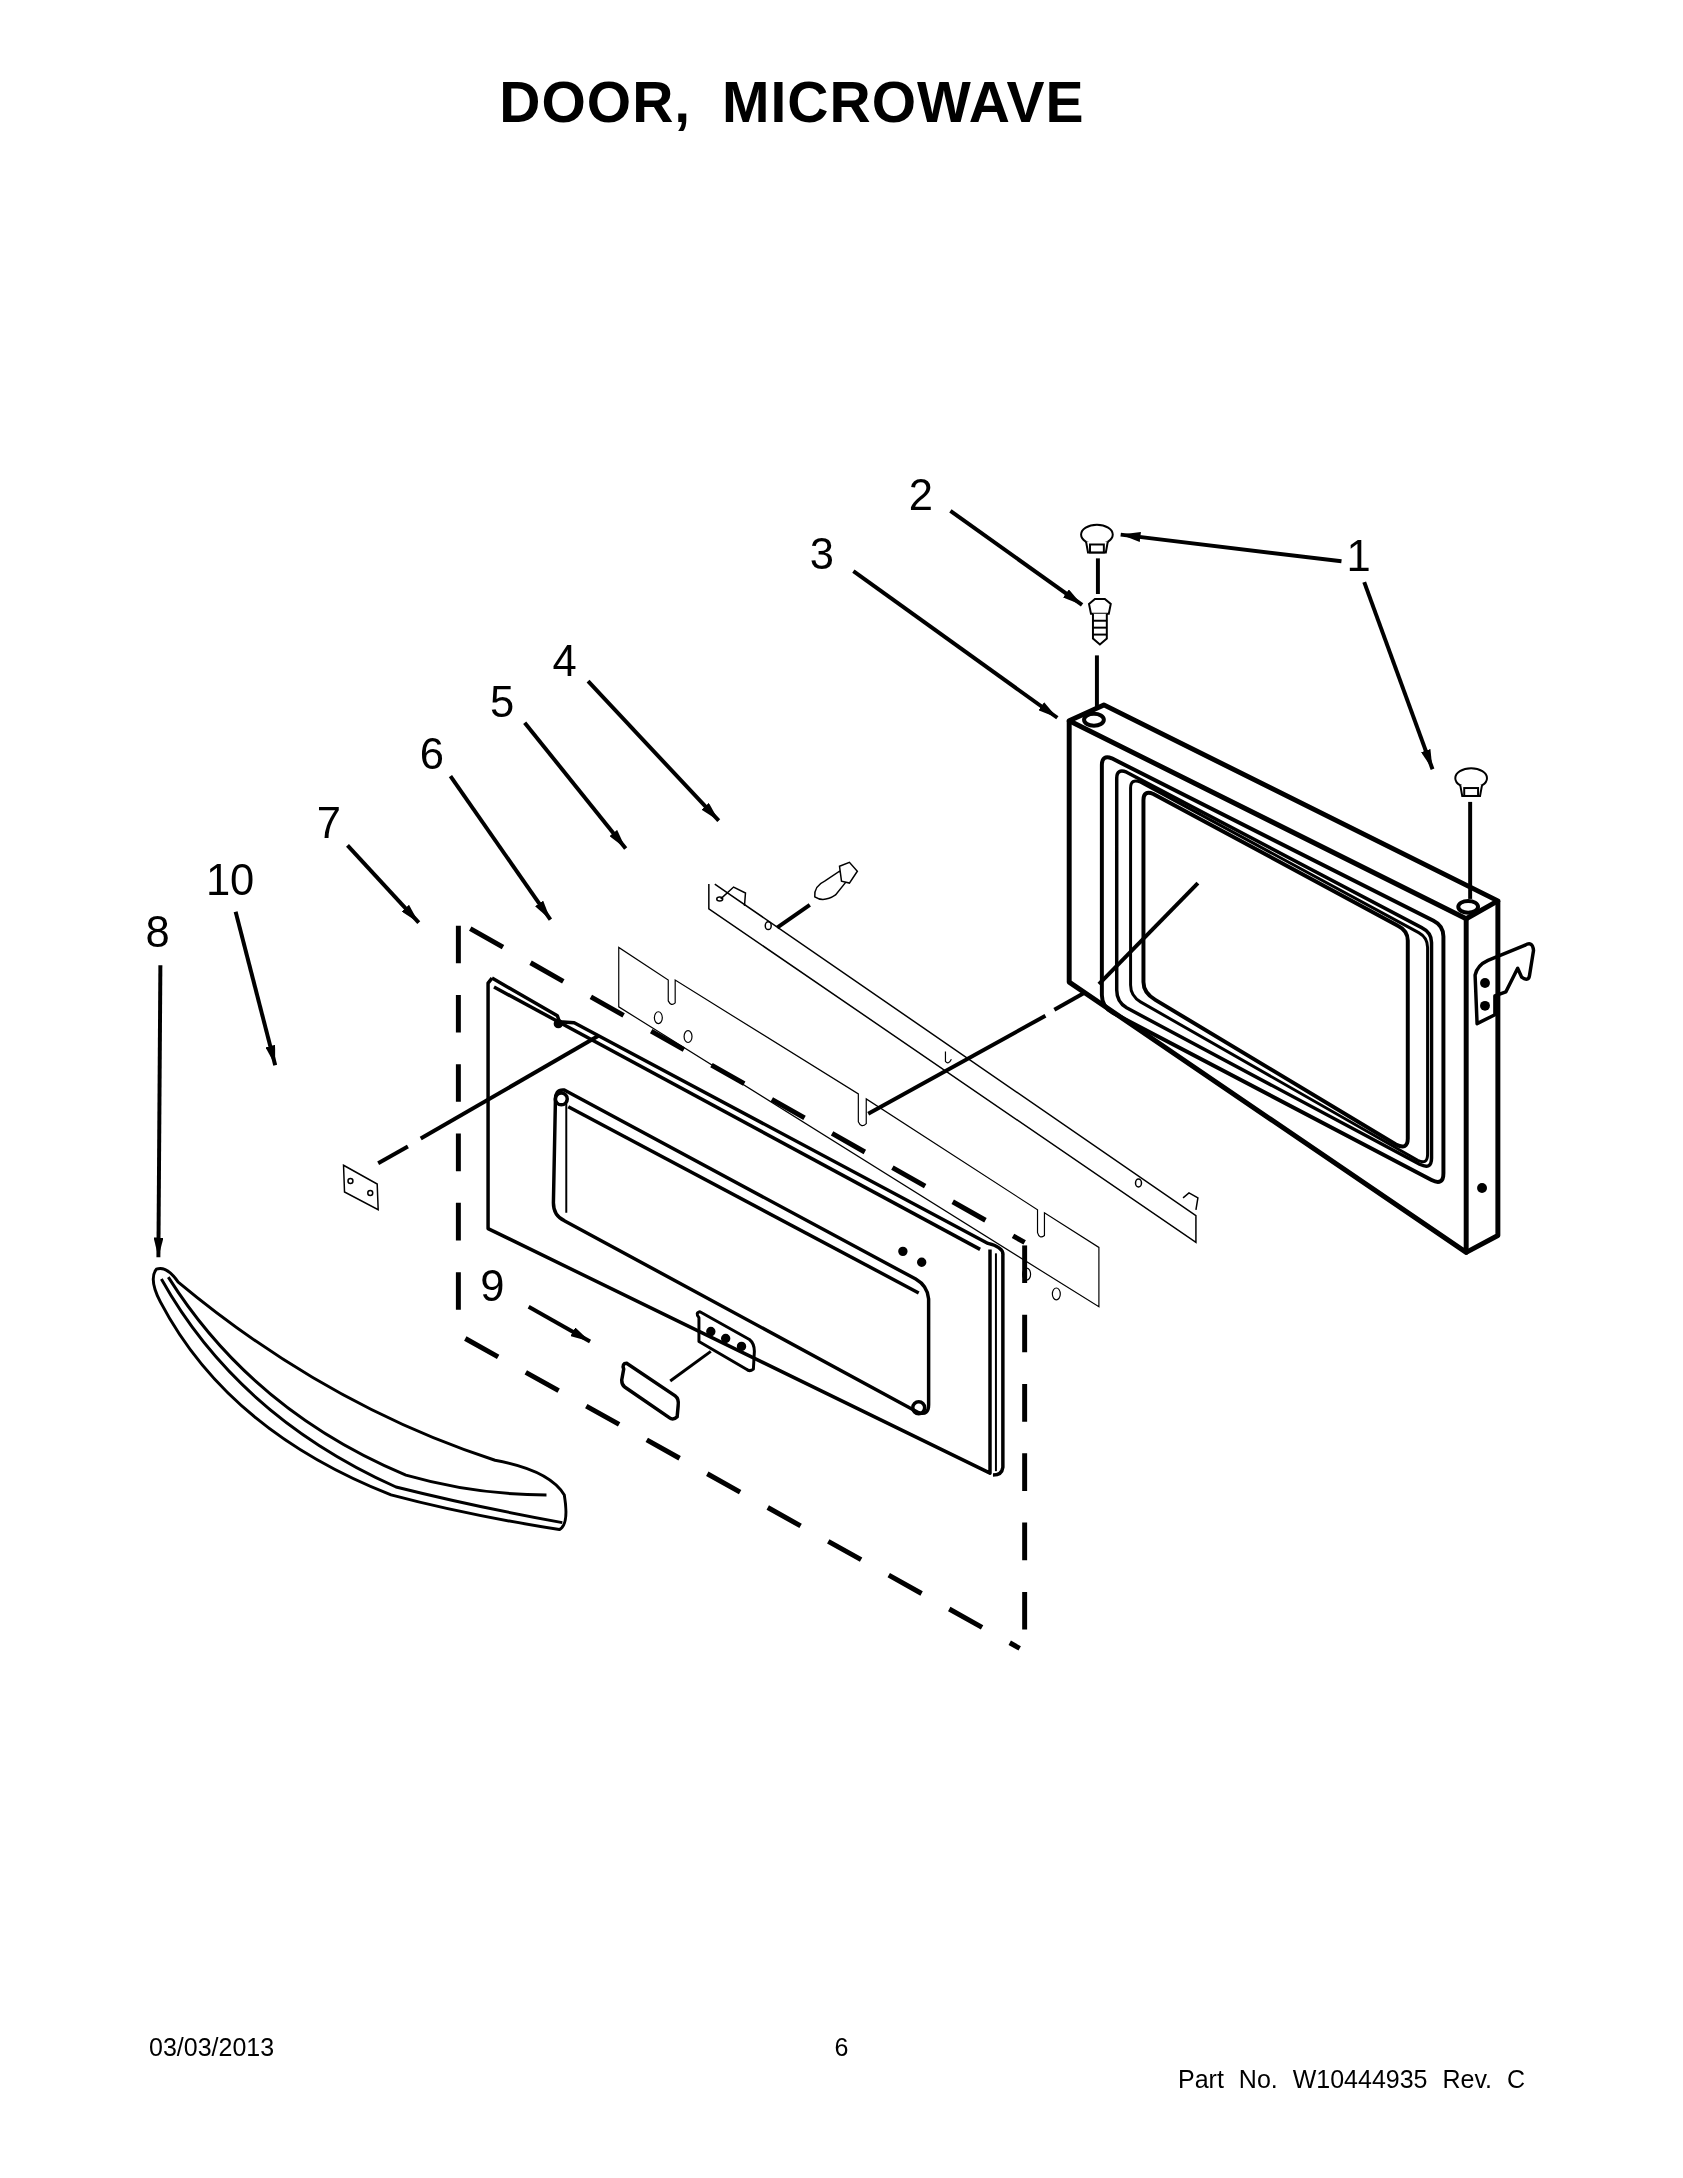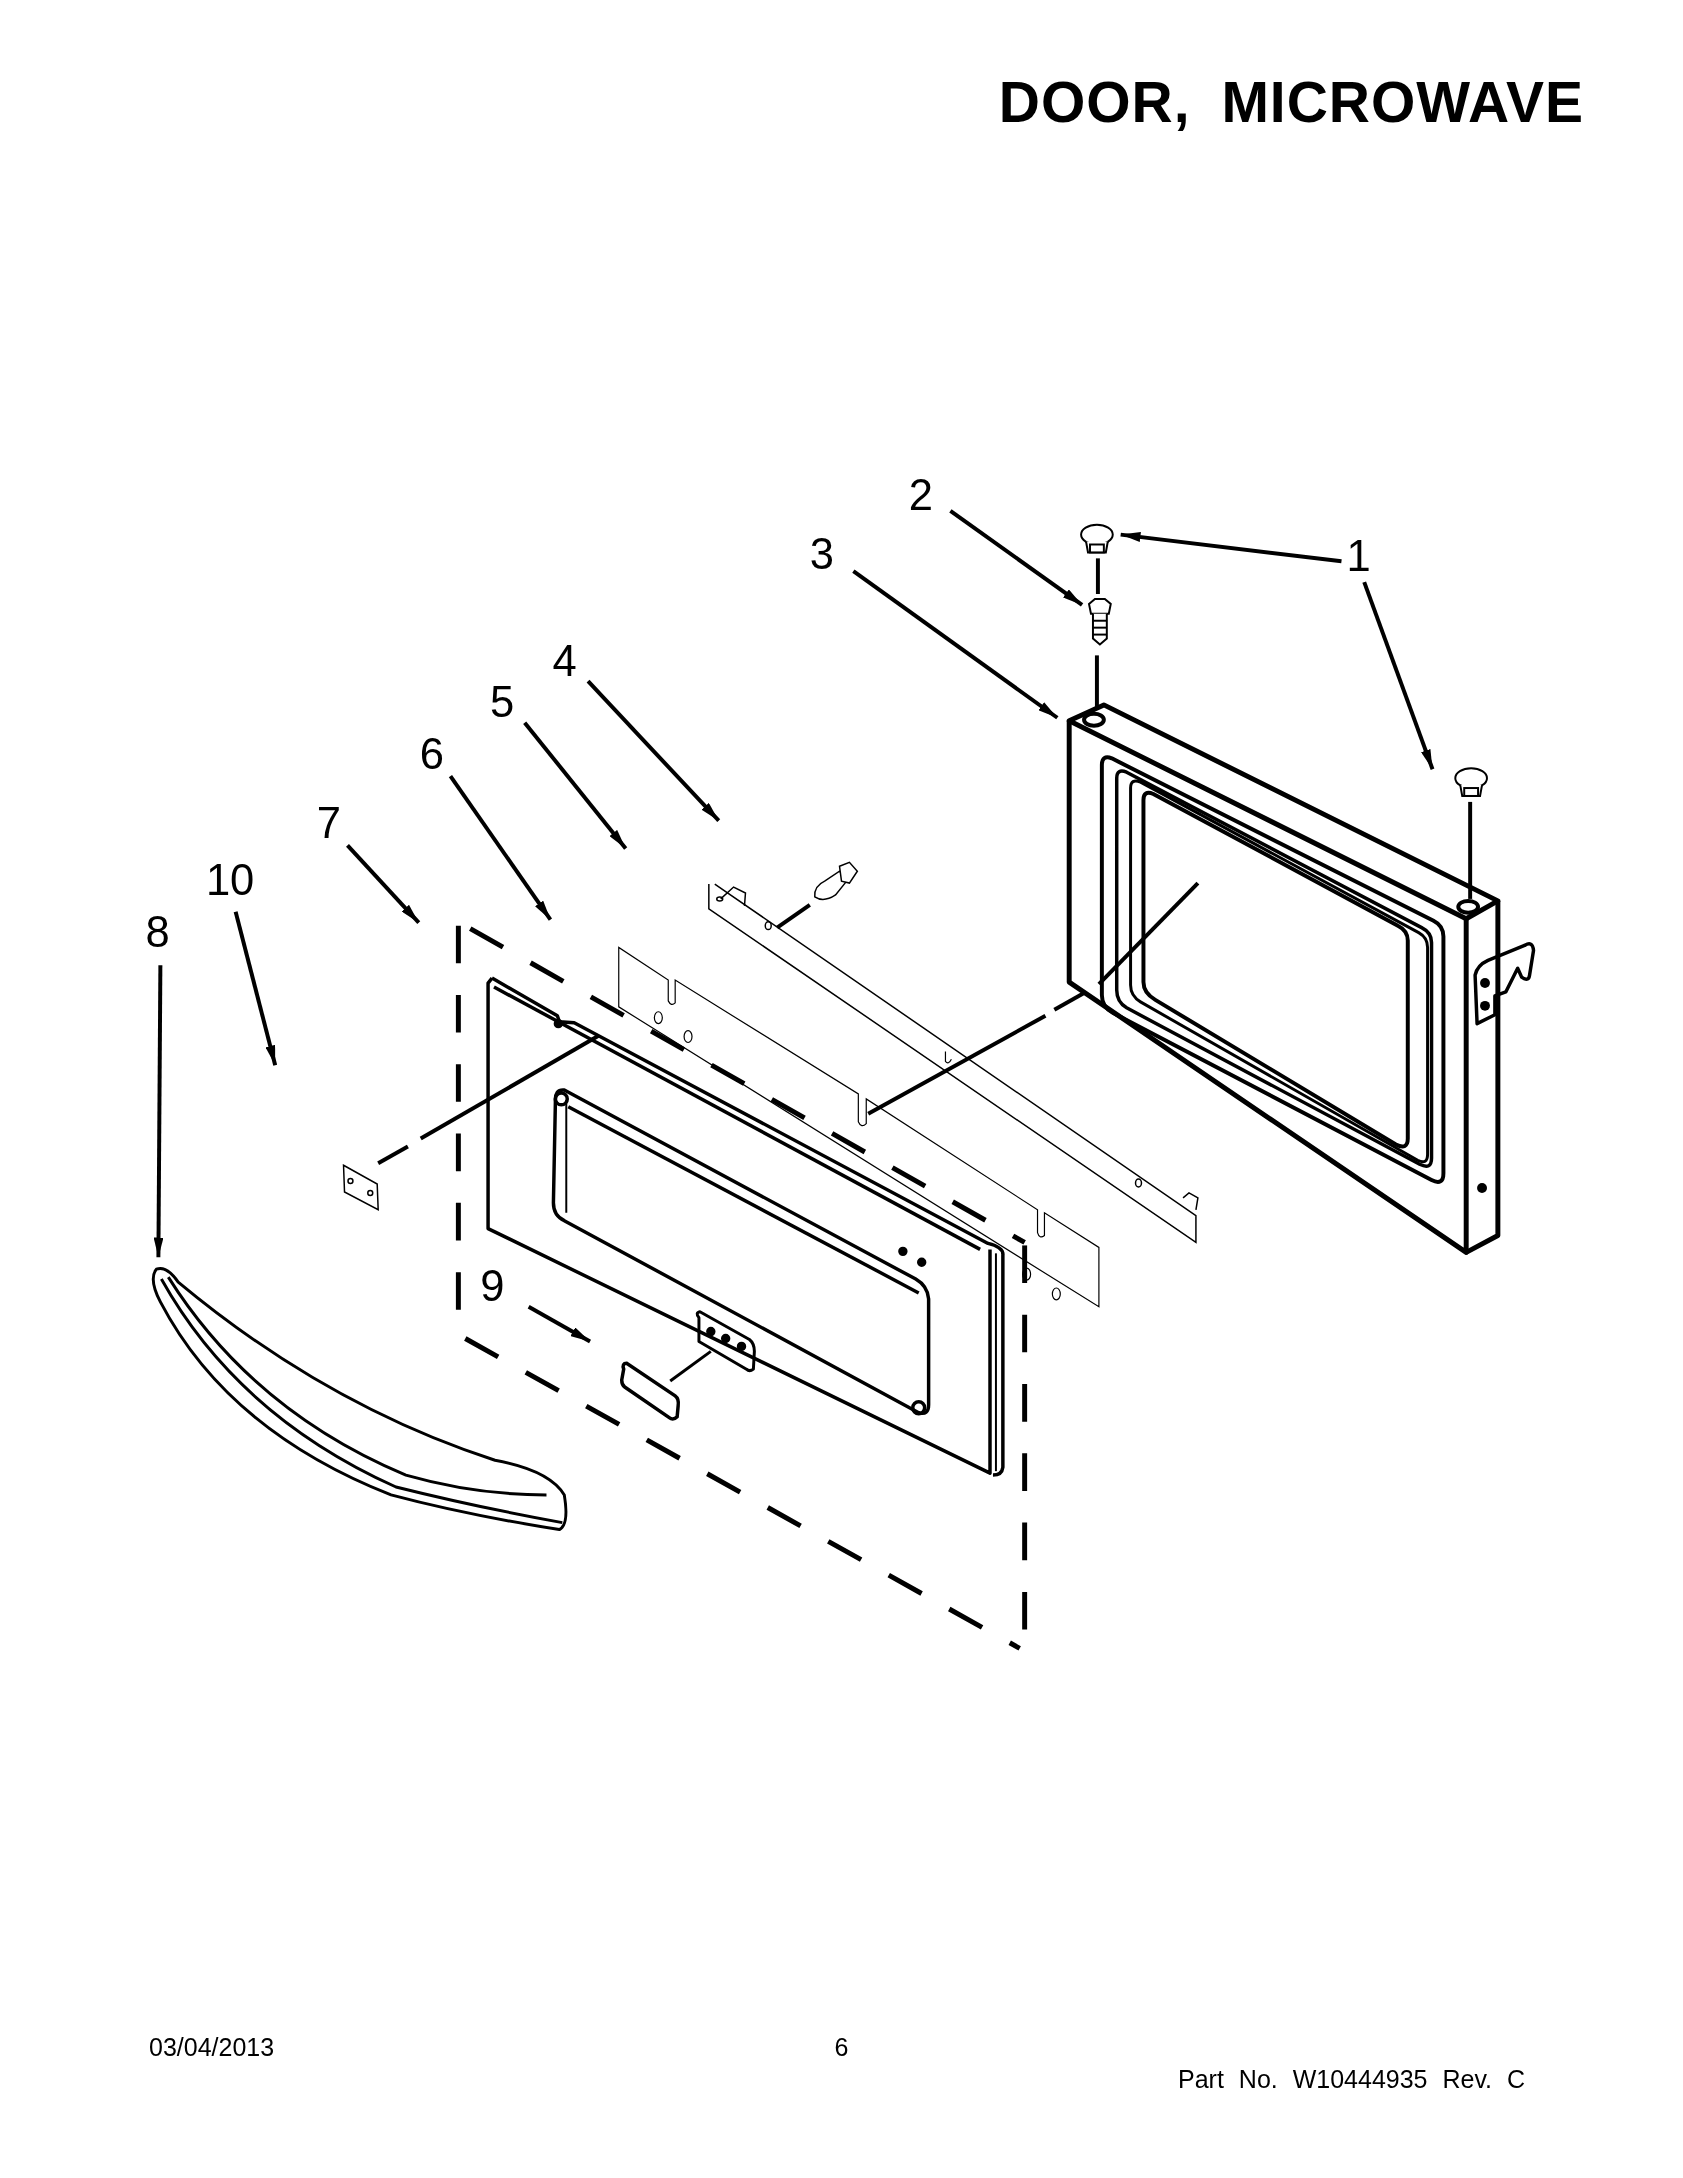--- a/index.html
+++ b/index.html
@@ -1,18 +1,18 @@
 <!DOCTYPE html>
 <html><head>
   <meta charset="utf-8">
   <style>
     html, body { margin: 0; padding: 0; background: #ffffff; }
     body { width: 1683px; height: 2178px; position: relative; overflow: hidden;
            font-family: "Liberation Sans", sans-serif; color: #000; }
-    .title { position: absolute; left: 0; width: 1584px; top: 69px; text-align: right;
+    .title { position: absolute; left: 0; width: 1584px; top: 69px; text-align: center;
              font-family: "Liberation Sans", sans-serif; font-weight: bold; font-size: 57px;
              letter-spacing: 1px; word-spacing: 14px; }
     .diagram { position: absolute; left: 0; top: 0; width: 1683px; height: 2178px; }
     .callout { font-family: "Liberation Sans", sans-serif; font-size: 44px; fill: #000; }
     .footer { position: absolute; top: 2033px; font-family: "Liberation Sans", sans-serif;
               font-size: 25px; color: #000; }
     .footer-left { left: 149px; }
     .footer-center { left: 0; width: 1683px; text-align: center; }
     .footer-right { right: 158px; word-spacing: 8px; margin-top: 32px; }
   </style>
@@ -173,16 +173,16 @@
     <text class="callout" x="558" y="683">4</text>
     <text class="callout" x="495" y="724">5</text>
     <text class="callout" x="424" y="777">6</text>
     <text class="callout" x="320" y="846">7</text>
     <text class="callout" x="147" y="957">8</text>
     <text class="callout" x="485" y="1314">9</text>
     <text class="callout" x="208" y="904">10</text>
   </g>
 </svg>
 
-<div class="footer footer-left">03/04/2013</div>
+<div class="footer footer-left">03/03/2013</div>
 <div class="footer footer-center">6</div>
 <div class="footer footer-right">Part No.  W10444935   Rev.  C</div>
 
 
 </body></html>

